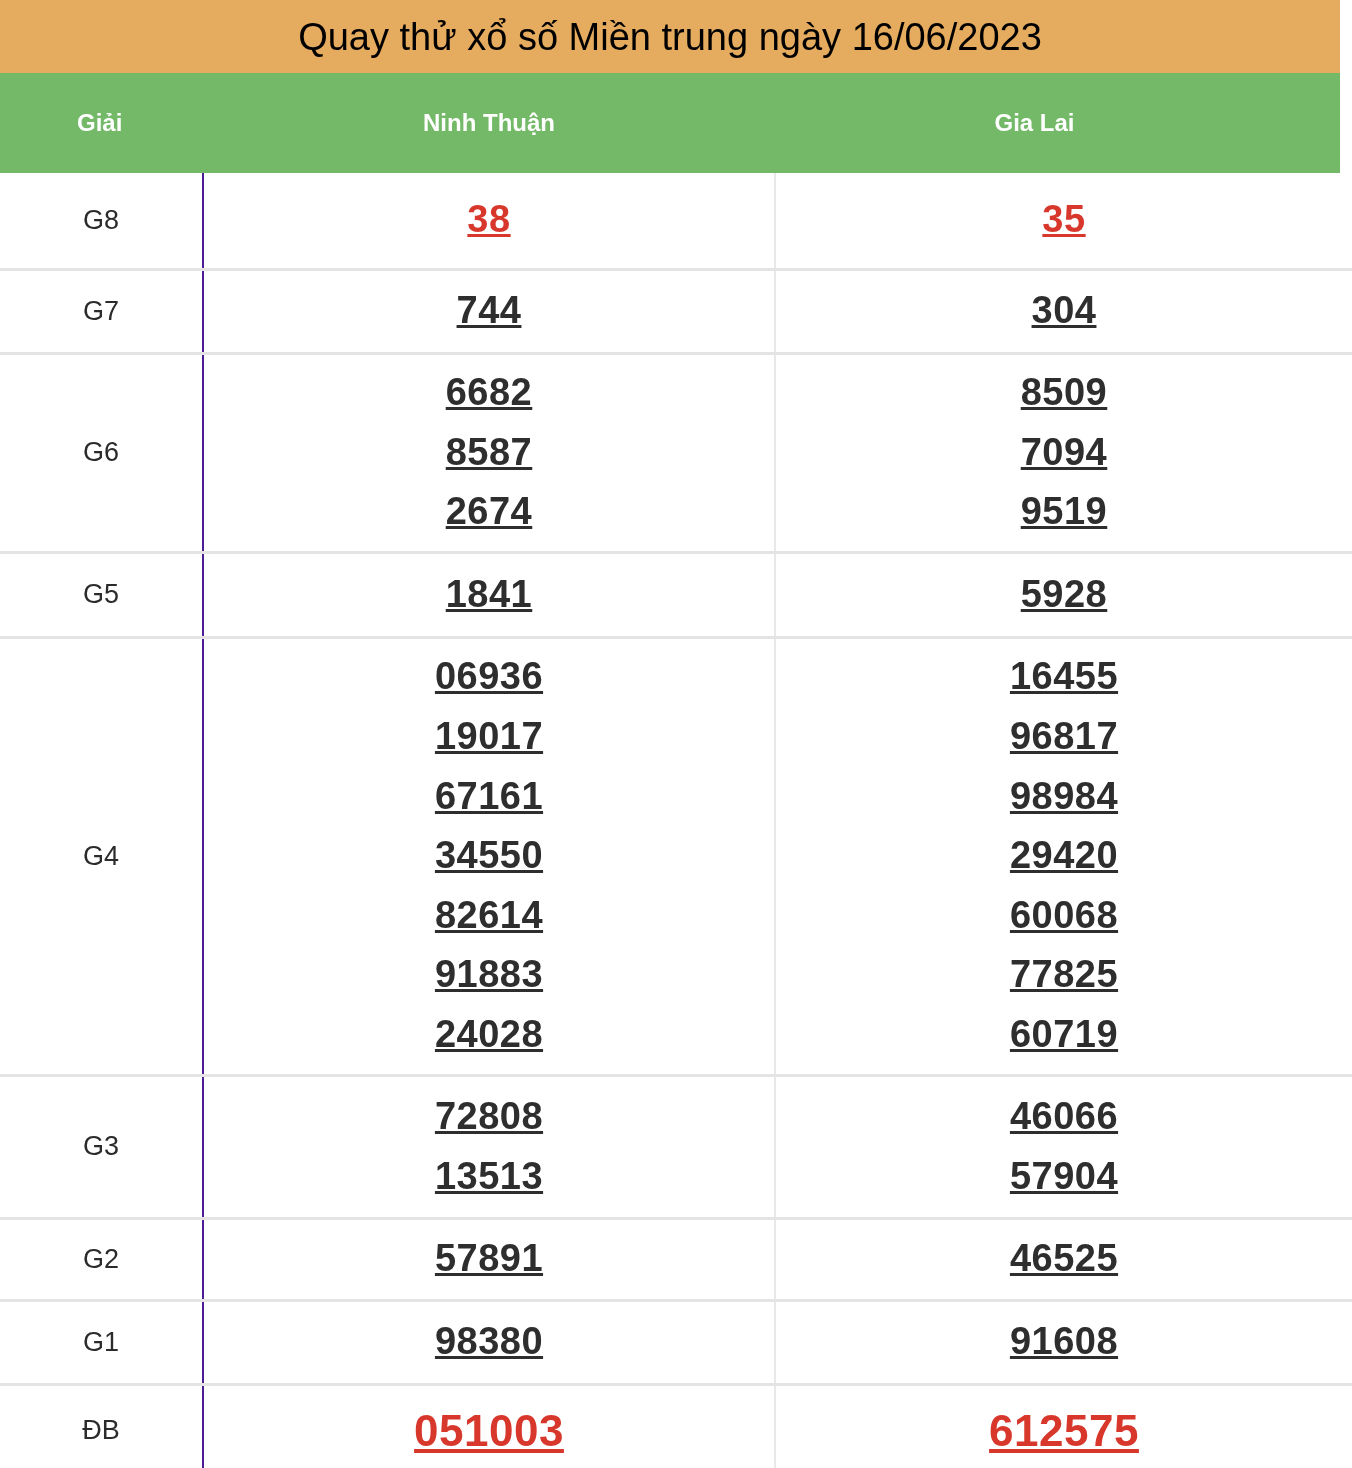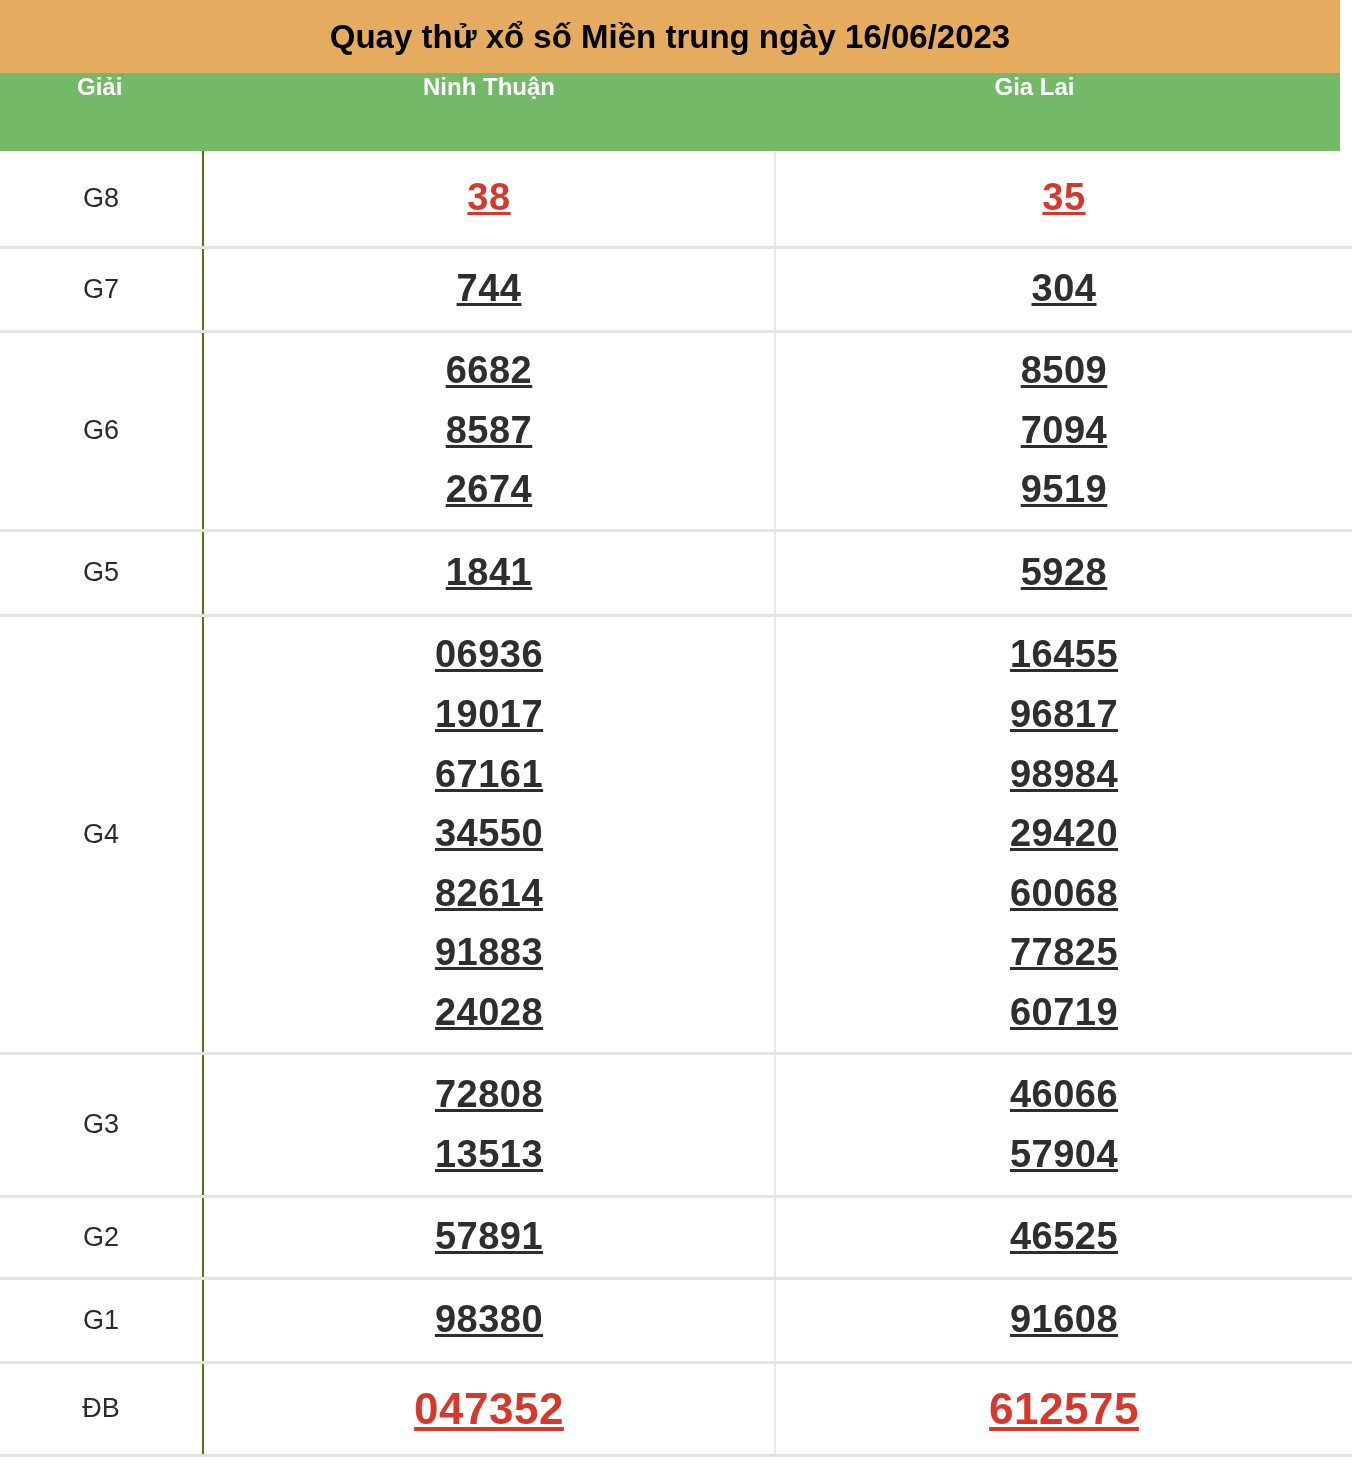--- a/index.html
+++ b/index.html
@@ -22,35 +22,35 @@
   
   .title-bar {
     width: 1340px;
     height: 73px;
     background: #e5ab5e;
     display: flex;
     align-items: center;
     justify-content: center;
   }
   .title-text {
-    font-size: 33px;
-    font-weight: bold;
+    font-size: 38px;
+    font-weight: normal;
     color: #000000;
     letter-spacing: 0px;
     white-space: nowrap;
     line-height: 1;
   }
 
   
   .col-header {
     width: 1340px;
-    height: 78px;
+    height: 100px;
     background: #74b968;
     display: flex;
-    align-items: flex-start;
+    align-items: center;
     color: #ffffff;
     font-size: 24px;
     font-weight: bold;
   }
   .ch-grp {
     width: 203px;
     padding-left: 77px;
     display: flex;
     align-items: center;
   }
@@ -77,21 +77,21 @@
   .results tr { }
   .results td {
     border-bottom: 3px solid #e4e4e4;
     vertical-align: middle;
     text-align: center;
     color: #2b2b2b;
   }
   .col-grp {
     width: 203px;
     font-size: 27px;
-    border-right: 2px solid #4d7c0f;
+    border-right: 2px solid #4c1d95;
     font-weight: normal;
   }
   .col-a {
     width: 572px;
     border-right: 2px solid #e8e8e8;
   }
   .col-b {
     width: 577px;
   }
 
@@ -258,21 +258,21 @@
           <td class="col-b">
             <div class="nums-stack">
               <div class="num">91608</div>
             </div>
           </td>
         </tr>
         <tr class="r-db">
           <td class="col-grp">ĐB</td>
           <td class="col-a">
             <div class="nums-stack">
-              <div class="num red big">047352</div>
+              <div class="num red big">051003</div>
             </div>
           </td>
           <td class="col-b">
             <div class="nums-stack">
               <div class="num red big">612575</div>
             </div>
           </td>
         </tr>
       </tbody>
   </table>

